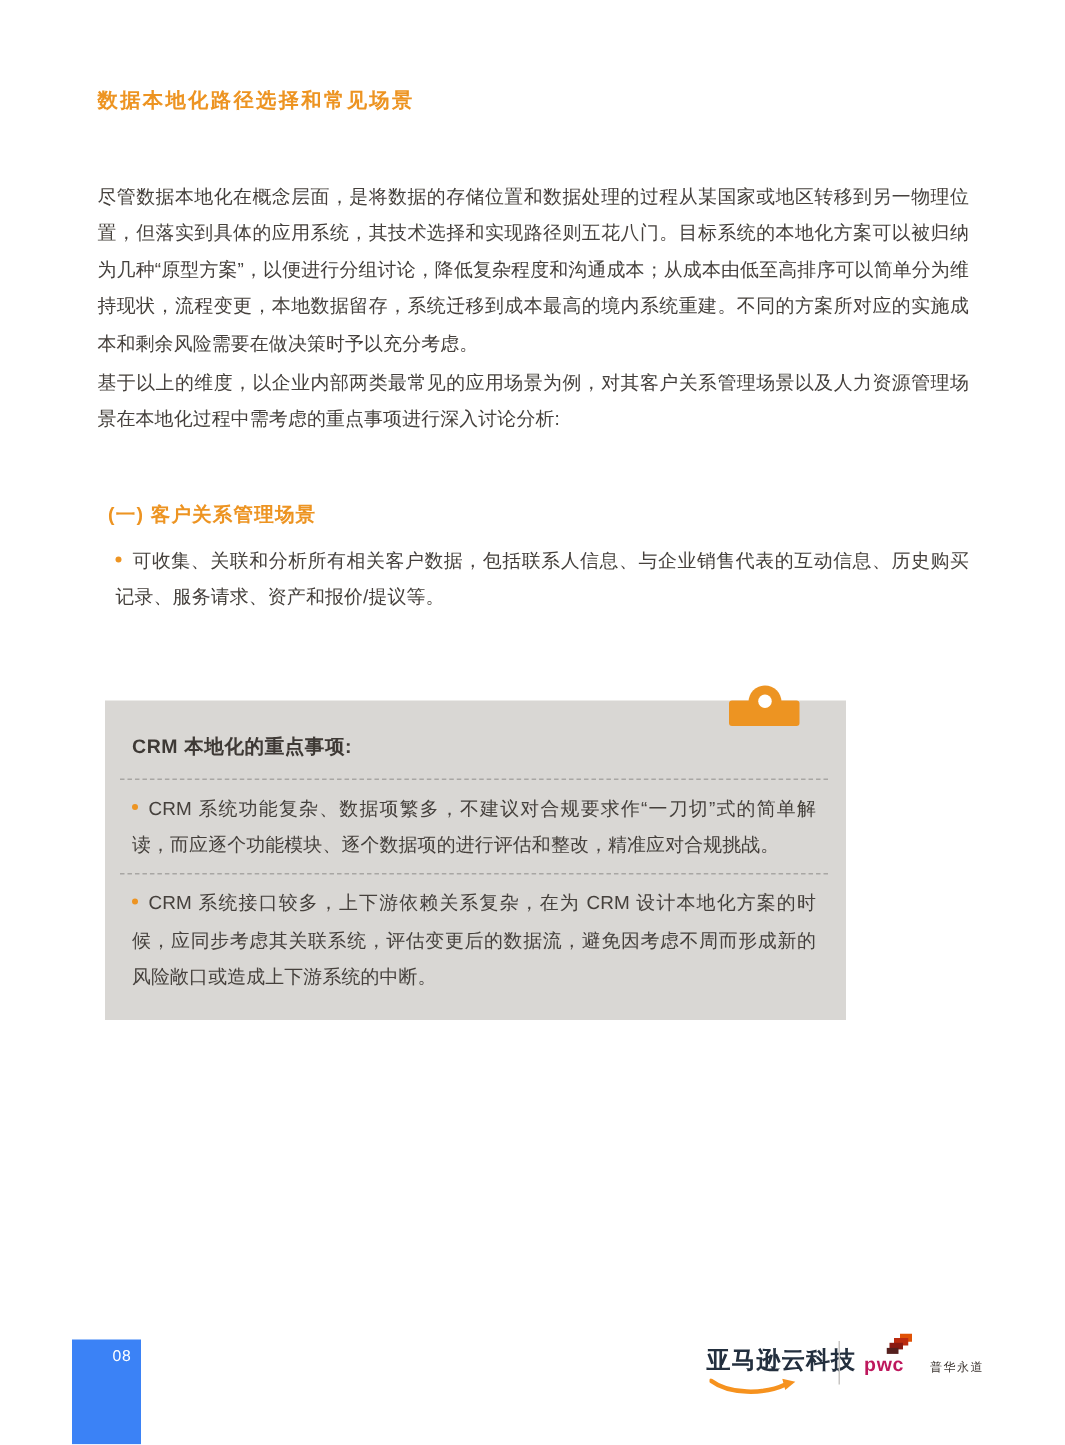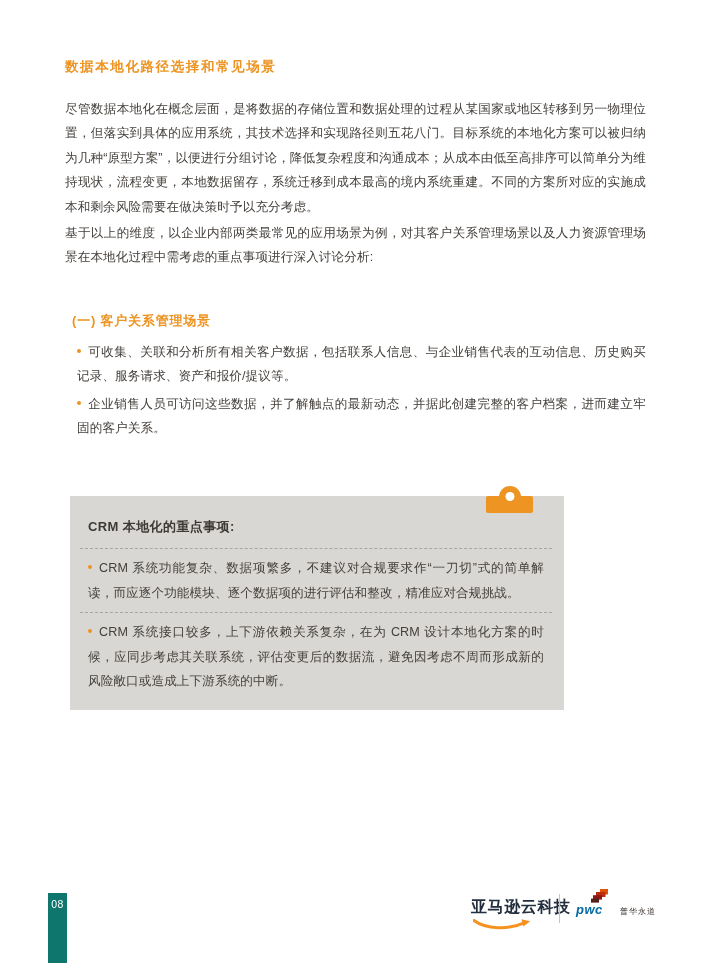--- a/index.html
+++ b/index.html
@@ -12,21 +12,21 @@
     font-family: "Liberation Sans", sans-serif;
     color: #45403C;
   }
   .content {
     position: absolute;
     left: 65px;
     top: 57px;
     width: 581px;
   }
   .doc-title {
-    margin: 0 0 20px 0;
+    margin: 0 0 42px 0;
     font-size: 13.5px;
     line-height: 20px;
     font-weight: bold;
     letter-spacing: 1.6px;
     color: #ED9422;
   }
   p.body {
     margin: 0 0 2px 0;
     font-size: 12.6px;
     line-height: 24.4px;
@@ -83,22 +83,23 @@
     width: 47px; height: 17px; border-radius: 2px; background: #ED9422;
   }
   .hicon .lens {
     position: absolute; top: 6px; left: 50%; transform: translateX(-50%);
     width: 9px; height: 9px; border-radius: 50%; background: #ffffff; z-index: 2;
   }
   .pagebar {
     position: absolute;
     left: 48px; top: 893px;
     width: 19px; height: 70px;
-    background: #0f766e;
-    text-align: center;
+    background: #3b82f6;
+    text-align: left;
+    padding-left: 27px;
   }
   .pagebar span {
     display: inline-block;
     margin-top: 5px;
     color: #ffffff;
     font-size: 10.5px;
     letter-spacing: 0.5px;
   }
   .aws-logo { position: absolute; left: 471px; top: 897px; width: 90px; }
   .aws-text {
@@ -114,22 +115,21 @@
     width: 1px; height: 29px; background: #C8C6C3;
   }
   .pwc { position: absolute; left: 576px; top: 889px; }
   .pwc-mark { display: block; margin-left: 15px; }
   .pwc-text {
     display: block;
     margin-top: -1px;
     font-size: 13px;
     font-weight: bold;
     letter-spacing: 0.5px;
-    color: #0369a1;
-    font-style: italic;
+    color: #be185d;
   }
   .pwc-cn {
     position: absolute; left: 620px; top: 906px;
     font-size: 8px;
     letter-spacing: 1px;
     color: #3B3430;
     white-space: nowrap;
   }
 </style>
 </head>
@@ -140,21 +140,20 @@
 
     <h1 class="doc-title">数据本地化路径选择和常见场景</h1>
 
     <p class="body">尽管数据本地化在概念层面，是将数据的存储位置和数据处理的过程从某国家或地区转移到另一物理位置，但落实到具体的应用系统，其技术选择和实现路径则五花八门。目标系统的本地化方案可以被归纳为几种“原型方案”，以便进行分组讨论，降低复杂程度和沟通成本；从成本由低至高排序可以简单分为维持现状，流程变更，本地数据留存，系统迁移到成本最高的境内系统重建。不同的方案所对应的实施成本和剩余风险需要在做决策时予以充分考虑。</p>
     <p class="body">基于以上的维度，以企业内部两类最常见的应用场景为例，对其客户关系管理场景以及人力资源管理场景在本地化过程中需考虑的重点事项进行深入讨论分析:</p>
 
     <h2 class="section-heading">(一) 客户关系管理场景</h2>
 
 
     <p class="body bullet"><span class="dot"></span><span>可收集、关联和分析所有相关客户数据，包括联系人信息、与企业销售代表的互动信息、历史购买记录、服务请求、资产和报价/提议等。</span></p>
-    <p class="body bullet"><span class="dot"></span><span>企业销售人员可访问这些数据，并了解触点的最新动态，并据此创建完整的客户档案，进而建立牢固的客户关系。</span></p>
 
     <div class="hbox">
       <div class="hicon">
         <div class="arch"></div>
         <div class="cam-body"></div>
         <div class="lens"></div>
       </div>
       <div class="hbox-title">CRM 本地化的重点事项:</div>
 
       <div class="sep"></div>

